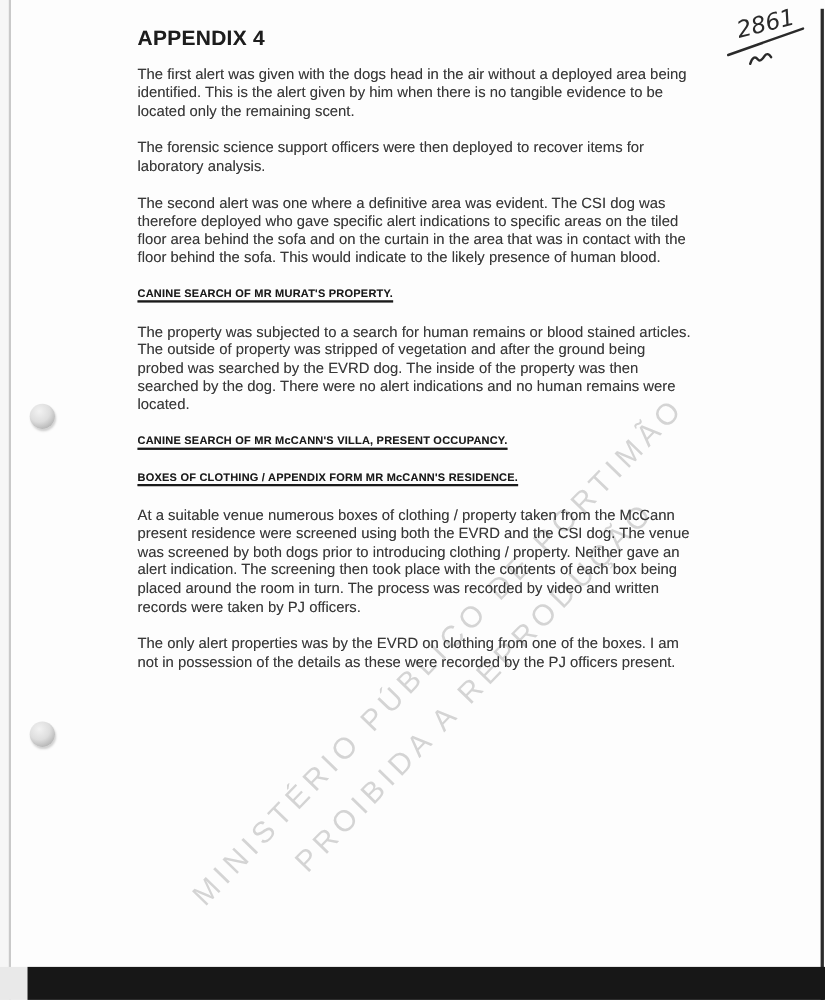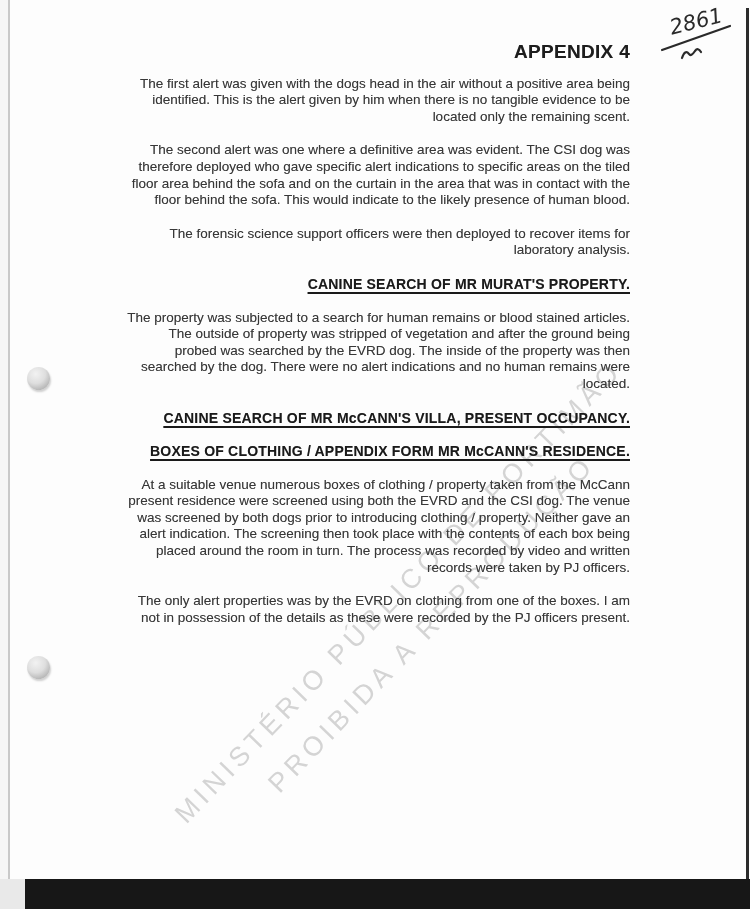--- a/index.html
+++ b/index.html
@@ -54,40 +54,39 @@
     font-size:27px;
     font-weight:500;
     letter-spacing:5px;
     line-height:46px;
     white-space:nowrap;
     z-index:1;
     user-select:none;
   }
   
   .doc-content{
-    position:absolute;left:125px;top:44px;width:505px;
+    position:absolute;left:125px;top:28px;width:505px;
     z-index:2;
     color:#383838;
     font-size:13.5px;
     line-height:16.6px;
     text-shadow:0 0 0.5px rgba(40,40,40,0.4);
-    text-align:right;
   }
   .doc-title{
     font-size:19px;
     font-weight:bold;
     color:#1d1d1d;
     margin:0 0 15px 0;
     letter-spacing:0.3px;
   }
   .para{
     margin:0 0 17px 0;
   }
   .sec-heading{
-    font-size:14px;
+    font-size:10px;
     font-weight:bold;
     color:#1a1a1a;
     margin:0 0 17px 0;
     text-decoration:underline;
     text-underline-offset:3px;
     text-decoration-thickness:1.5px;
     letter-spacing:0.2px;
   }
   
   .handwriting{
@@ -118,23 +117,23 @@
     <g stroke="none" fill="#2a2a2a">
       <text x="22" y="28" font-size="21" font-family="DejaVu Sans, sans-serif" font-style="italic" transform="rotate(-14 50 24)">2861</text>
     </g>
     <path d="M 14 50 L 82 26" stroke="#2a2a2a" stroke-width="2.2" fill="none" stroke-linecap="round"></path>
     <path d="M 34 58 q 3 -9 7 -4 q 2 3 6 -3 q 3 -4 6 1" stroke="#2a2a2a" stroke-width="2.2" fill="none" stroke-linecap="round"></path>
   </svg>
 
   <div class="doc-content">
     <h1 class="doc-title">APPENDIX 4</h1>
     <div>
-        <p class="para">The first alert was given with the dogs head in the air without a positive area being identified. This is the alert given by him when there is no tangible evidence to be located only the remaining scent.</p>
+        <p class="para">The first alert was given with the dogs head in the air without a deployed area being identified. This is the alert given by him when there is no tangible evidence to be located only the remaining scent.</p>
+        <p class="para">The forensic science support officers were then deployed to recover items for laboratory analysis.</p>
         <p class="para">The second alert was one where a definitive area was evident. The CSI dog was therefore deployed who gave specific alert indications to specific areas on the tiled floor area behind the sofa and on the curtain in the area that was in contact with the floor behind the sofa. This would indicate to the likely presence of human blood.</p>
-        <p class="para">The forensic science support officers were then deployed to recover items for laboratory analysis.</p>
         <h2 class="sec-heading">CANINE SEARCH OF MR MURAT'S PROPERTY.</h2>
         <p class="para">The property was subjected to a search for human remains or blood stained articles. The outside of property was stripped of vegetation and after the ground being probed was searched by the EVRD dog. The inside of the property was then searched by the dog. There were no alert indications and no human remains were located.</p>
         <h2 class="sec-heading">CANINE SEARCH OF MR McCANN'S VILLA, PRESENT OCCUPANCY.</h2>
         <h2 class="sec-heading">BOXES OF CLOTHING / APPENDIX FORM MR McCANN'S RESIDENCE.</h2>
         <p class="para">At a suitable venue numerous boxes of clothing / property taken from the McCann present residence were screened using both the EVRD and the CSI dog. The venue was screened by both dogs prior to introducing clothing / property. Neither gave an alert indication. The screening then took place with the contents of each box being placed around the room in turn. The process was recorded by video and written records were taken by PJ officers.</p>
         <p class="para">The only alert properties was by the EVRD on clothing from one of the boxes. I am not in possession of the details as these were recorded by the PJ officers present.</p>
       </div>
   </div>
 
 </div>

